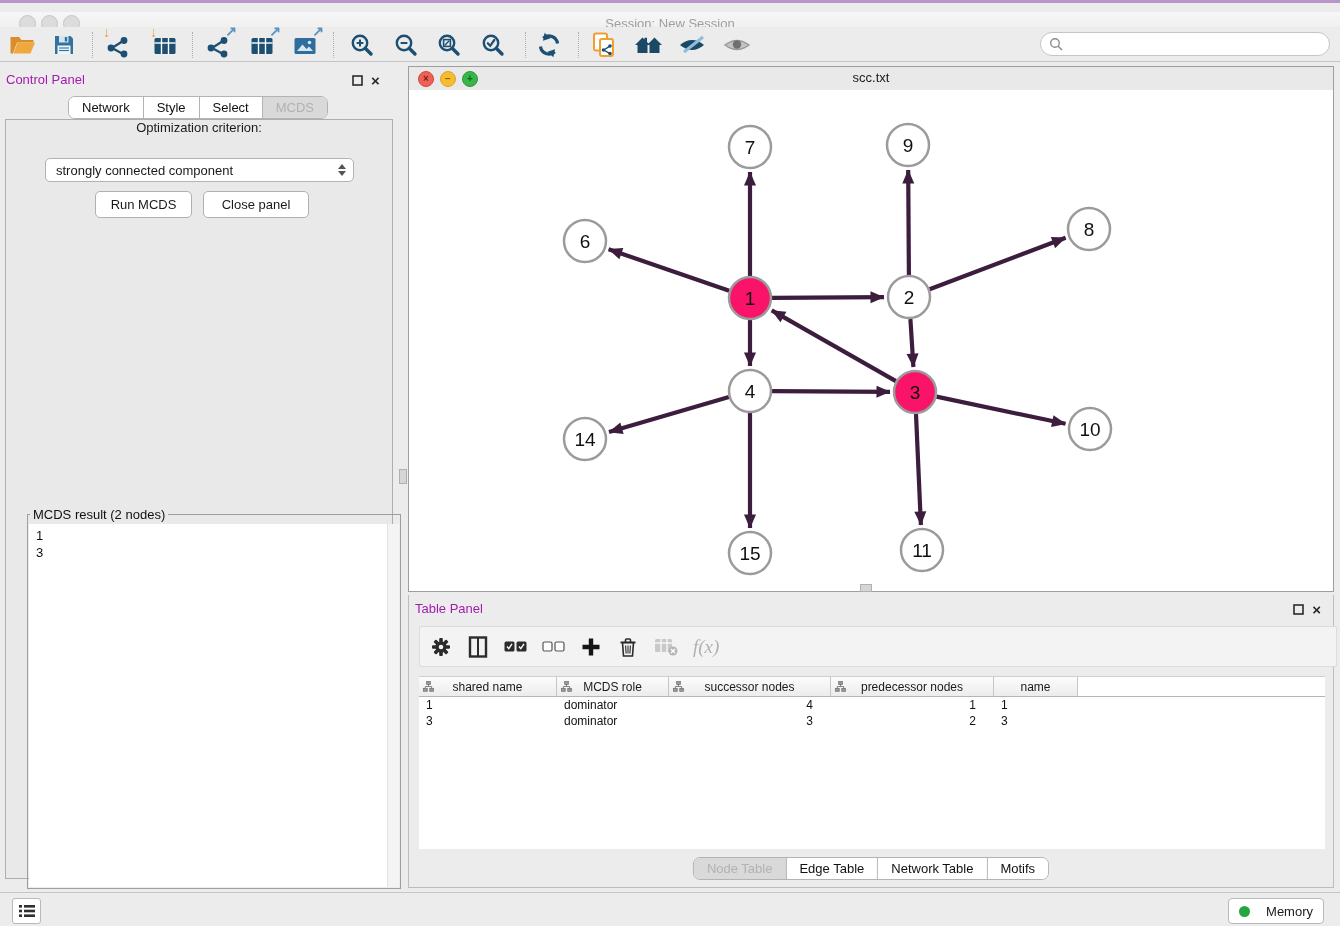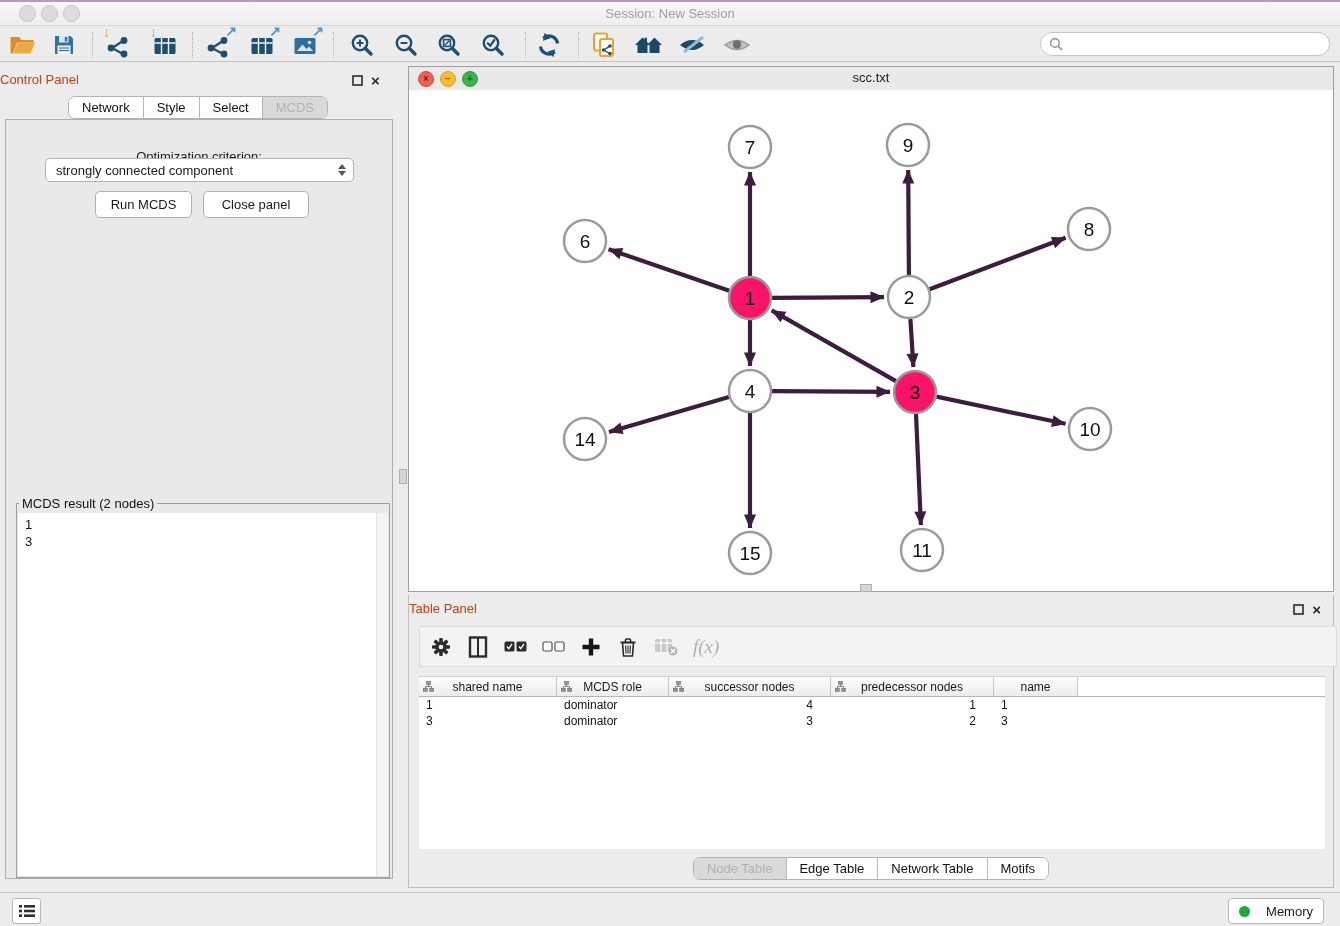--- a/index.html
+++ b/index.html
@@ -2,21 +2,21 @@
 <html><head>
 <meta charset="utf-8">
 <style>
   html,body{margin:0;padding:0}
   #app{position:relative;width:1340px;height:926px;background:#ececec;overflow:hidden;
        font-family:"Liberation Sans",sans-serif;color:#1a1a1a;-webkit-font-smoothing:antialiased}
   .abs{position:absolute;box-sizing:border-box}
 
   
   #top-strip{left:0;top:0;width:1340px;height:3px;background:#b697c8}
-  #titlebar{left:0;top:2px;width:1340px;height:24px;background:linear-gradient(#f7f6f7,#efeeef);border-bottom:1px solid #d6d6d6}
+  #titlebar{left:0;top:12px;width:1340px;height:24px;background:linear-gradient(#f7f6f7,#efeeef);border-bottom:1px solid #d6d6d6}
   .tl-gray{width:15px;height:15px;border-radius:50%;background:#dcdcdc;border:1px solid #c6c6c6}
   #titlebar .lights{position:absolute;left:19px;top:3px;display:flex;gap:5px}
   #main-title{width:100%;text-align:center;line-height:23px;font-size:13px;color:#9e9e9e}
 
   
   #toolbar{left:0;top:27px;width:1340px;height:35px;background:#ececec;border-bottom:1px solid #c4c4c4}
   .tbtn{position:absolute;top:0;width:34px;height:35px;display:flex;align-items:center;justify-content:center;cursor:default}
   .ov{position:absolute;font-weight:bold;font-size:14px;line-height:1}
   .ov-down{top:-2px;left:2px;color:#EC9F2E}
   .ov-ne{top:-3px;right:-2px;color:#5B94BE}
@@ -25,35 +25,35 @@
   #search-wrap input{border:none;outline:none;flex:1;font-size:13px;margin-left:6px;background:transparent;font-family:"Liberation Sans",sans-serif}
 
   
   .segs{display:inline-flex;border:1px solid #b3b3b3;border-radius:7px;overflow:hidden;background:#fff}
   .seg{padding:3px 13px;font-size:13px;color:#111;border-right:1px solid #b3b3b3;background:#fff;white-space:nowrap}
   .seg:last-child{border-right:none}
   .seg.active{background:#d9d9d9;color:#b2b2b2}
 
   
   #control-panel{left:0;top:62px;width:396px;height:830px}
-  .panel-title{position:absolute;left:0;top:10px;font-size:13px;color:#c2410c}
+  .panel-title{position:absolute;left:6px;top:10px;font-size:13px;color:#a21caf}
   .winbtns{position:absolute;display:flex;align-items:center;gap:8px}
   .float-ic{display:flex}
   .close-x{font-size:15px;font-weight:bold;color:#2b2b2b;line-height:1}
   #cp-tabs{position:absolute;top:34px;left:50%;transform:translateX(-50%)}
   #cp-box{position:absolute;left:5px;top:57px;width:386px;height:758px;background:#e9e9e9;border:1px solid #aeaeae}
-  #opt-label{position:absolute;top:29px;width:100%;text-align:center;font-size:13px}
+  #opt-label{position:absolute;top:0;width:100%;text-align:center;font-size:13px}
   #combo{left:39px;top:38px;width:309px;height:24px;background:#fff;border:1px solid #b3b3b3;border-radius:5px;font-size:13px;display:flex;align-items:center;padding:0 24px 0 10px}
   .stepper{position:absolute;right:7px;top:50%;transform:translateY(-50%);display:flex;flex-direction:column;gap:2px}
   .tri-up{width:0;height:0;border-left:4px solid transparent;border-right:4px solid transparent;border-bottom:5px solid #555}
   .tri-down{width:0;height:0;border-left:4px solid transparent;border-right:4px solid transparent;border-top:5px solid #555}
   .mbtn{position:absolute;background:#fff;border:1px solid #b0b0b0;border-radius:5px;font-size:13px;display:flex;align-items:center;justify-content:center}
   #run-btn{left:89px;top:71px;width:95px;height:25px}
   #closep-btn{left:197px;top:71px;width:104px;height:25px}
-  #mcds-fieldset{position:absolute;left:7px;top:373px;width:372px;height:380px;border:1px solid #9e9e9e;margin:3px;padding:0;background:transparent}
+  #mcds-fieldset{position:absolute;left:7px;top:373px;width:372px;height:380px;border:1px solid #9e9e9e;margin:14px;padding:0;background:transparent}
   #mcds-fieldset legend{font-size:13px;padding:0 3px;margin-left:2px;color:#111}
   #result-pane{position:absolute;left:1px;right:1px;top:2px;bottom:1px;background:#fff;overflow:hidden}
   #result-pane pre{margin:0;padding:3px 7px;font-family:"Liberation Sans",sans-serif;font-size:13px;line-height:17px;color:#111}
   #result-scroll{position:absolute;top:0;bottom:0;right:0;width:11px;background:#f4f4f4;border-left:1px solid #e2e2e2}
 
   
   #net-win{left:408px;top:66px;width:926px;height:526px;background:#fff;border:1px solid #9e9e9e}
   #net-titlebar{position:absolute;left:0;top:0;right:0;height:23px;background:#e9e9e9;border-bottom:1px solid #c6c6c6}
   #net-titlebar .lights{position:absolute;left:9px;top:4px;display:flex;gap:6px}
   .tl{width:14px;height:14px;border-radius:50%;display:flex;align-items:center;justify-content:center;font-size:10px;font-weight:bold;line-height:1}

